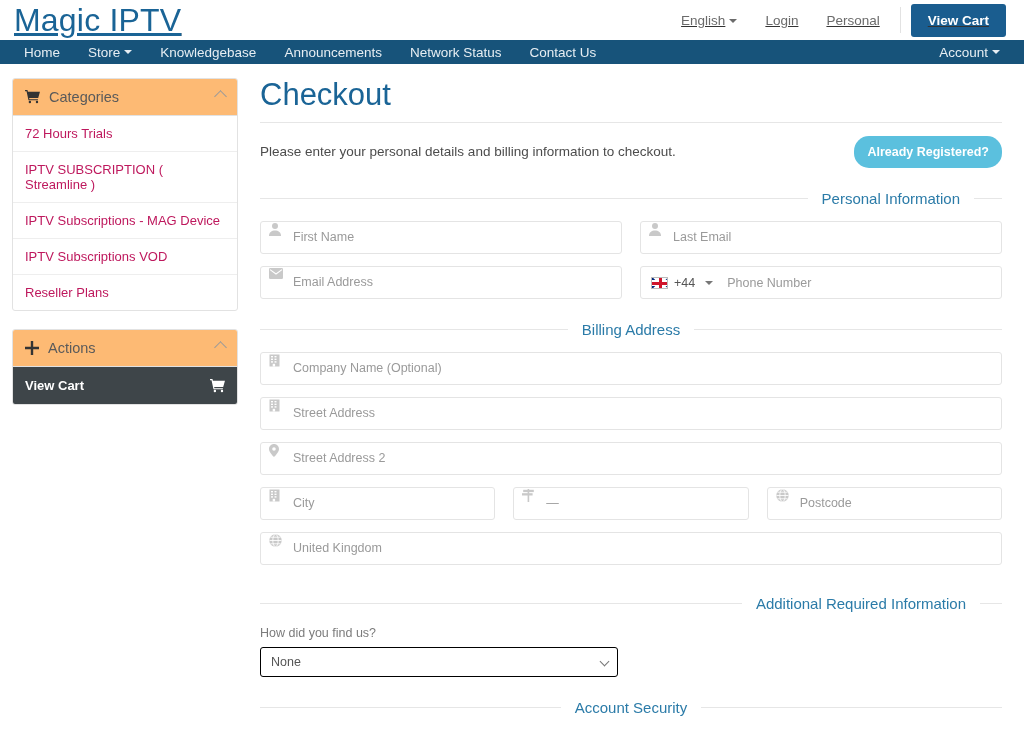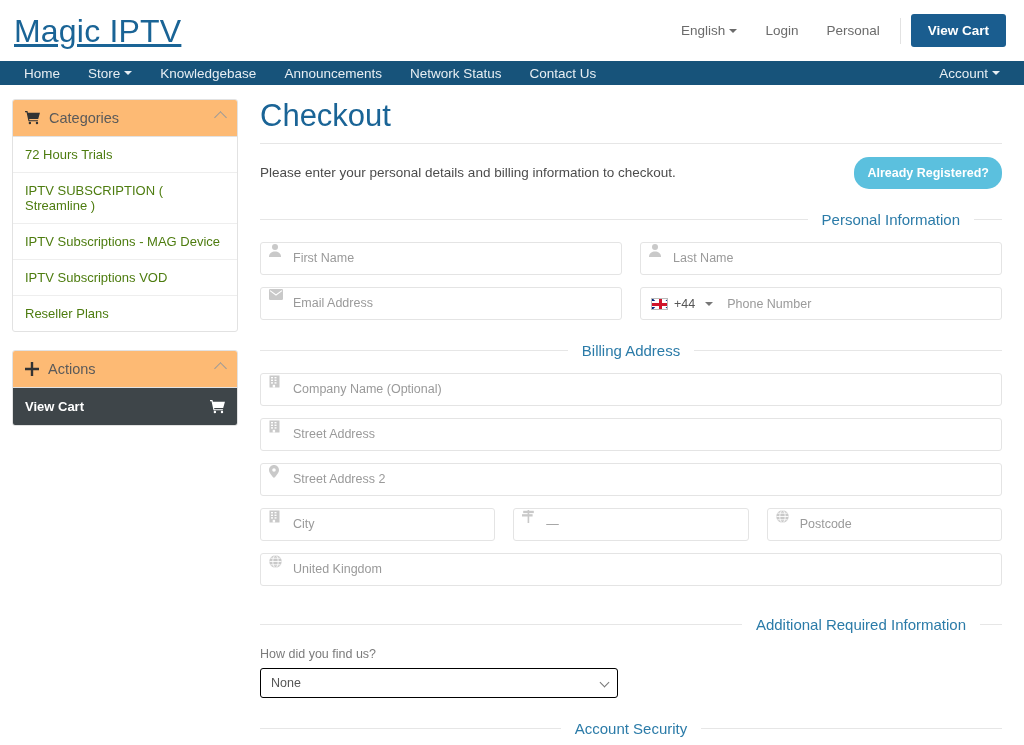--- a/index.html
+++ b/index.html
@@ -8,25 +8,26 @@
     margin: 0; padding: 0;
     width: 1024px; height: 745px;
     background: #ffffff;
     font-family: "Liberation Sans", "DejaVu Sans", sans-serif;
     color: #333;
     overflow: hidden;
   }
 
   
   .topbar {
-    height: 61px;
+    height: 40px;
     display: flex;
     align-items: center;
     padding: 0 18px 0 14px;
     background: #ffffff;
+    text-decoration: underline;
   }
   .brand {
     font-size: 32px;
     font-weight: 400;
     color: #1a6496;
     letter-spacing: .2px;
     line-height: 1;
     white-space: nowrap;
   }
   .topbar-right {
@@ -118,21 +119,21 @@
     width: 9px; height: 9px;
     border-top: 1.6px solid #9a9a9a;
     border-right: 1.6px solid #9a9a9a;
     transform: rotate(-45deg);
     margin-top: 3px;
   }
   .panel-item {
     display: block;
     padding: 10px 12px;
     font-size: 13px;
-    color: #4d7c0f;
+    color: #be185d;
     text-decoration: none;
     border-bottom: 1px solid #eeeeee;
   }
   .panel-item:last-child { border-bottom: none; }
   .panel-item-dark {
     background: #3e4549;
     color: #ffffff;
     font-weight: bold;
     font-size: 13px;
     padding: 11px 12px;
@@ -401,21 +402,21 @@
         </div>
       </div>
       <div class="col">
         <div class="field">
           <span class="fi">
             <svg width="12" height="13" viewBox="0 0 12 13">
                 <circle cx="6" cy="3" r="3" fill="currentColor"></circle>
                 <path fill="currentColor" d="M0 12.5c0-3 2.7-5 6-5s6 2 6 5v.5H0v-.5z"></path>
               </svg>
           </span>
-          <span class="ftext">Last Name</span>
+          <span class="ftext">Last Email</span>
         </div>
       </div>
     </div>
 
     <div class="row">
       <div class="col">
         <div class="field">
           <span class="fi">
             <svg width="14" height="11" viewBox="0 0 14 11">
                 <rect x="0" y="0" width="14" height="11" rx="1.2" fill="currentColor"></rect>

